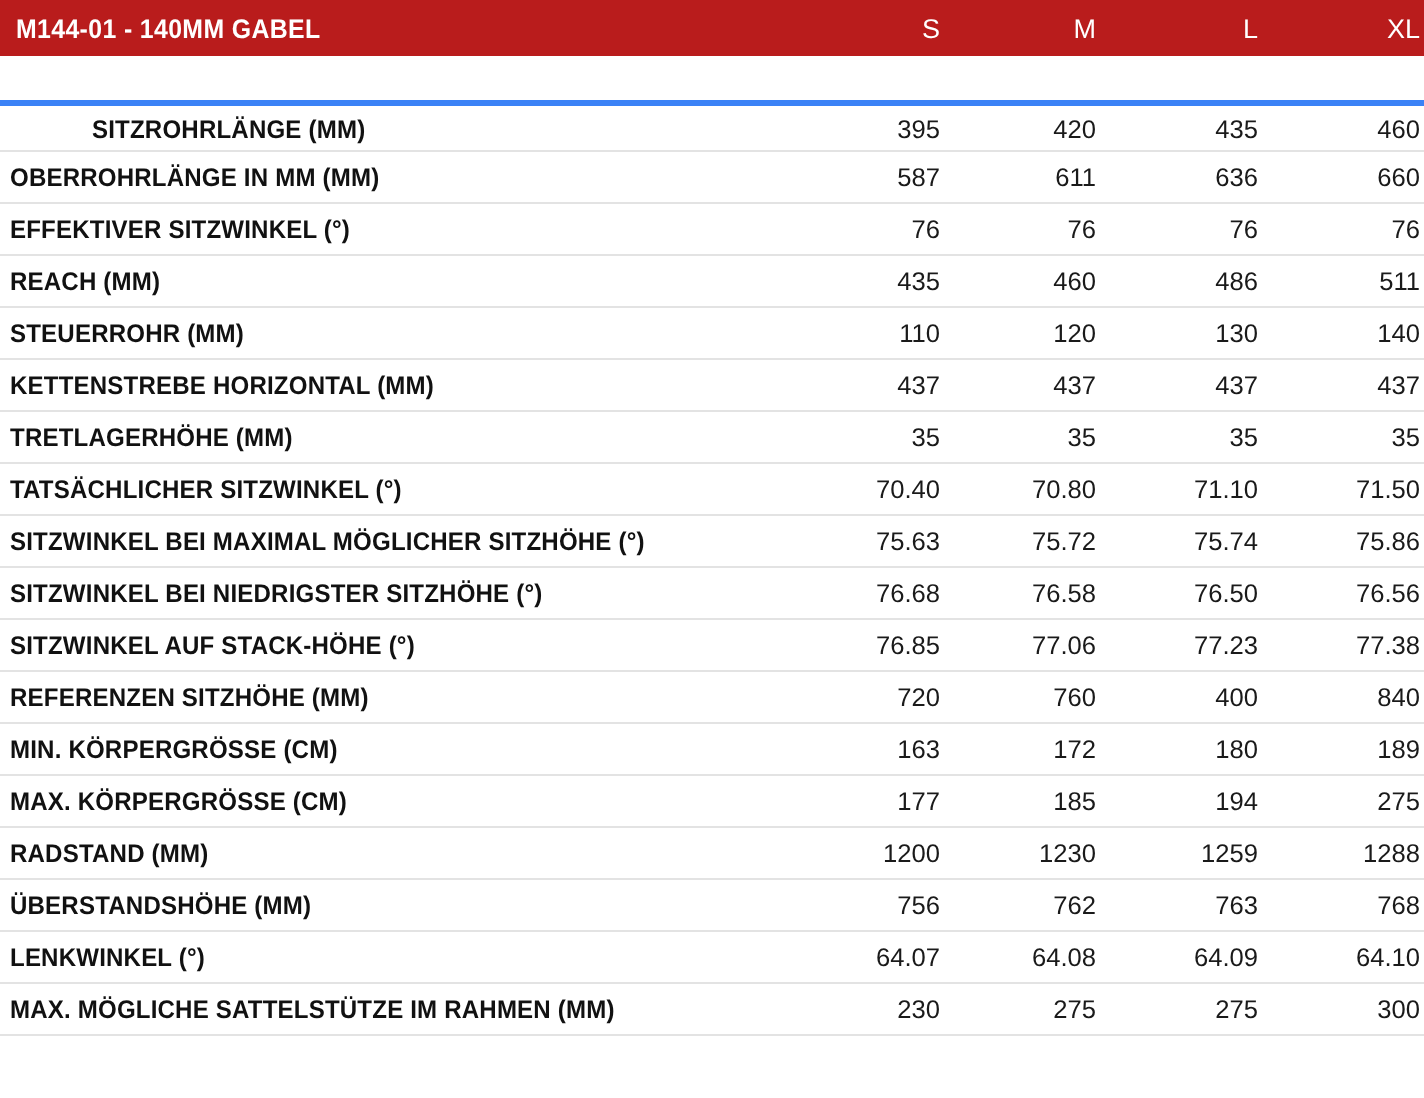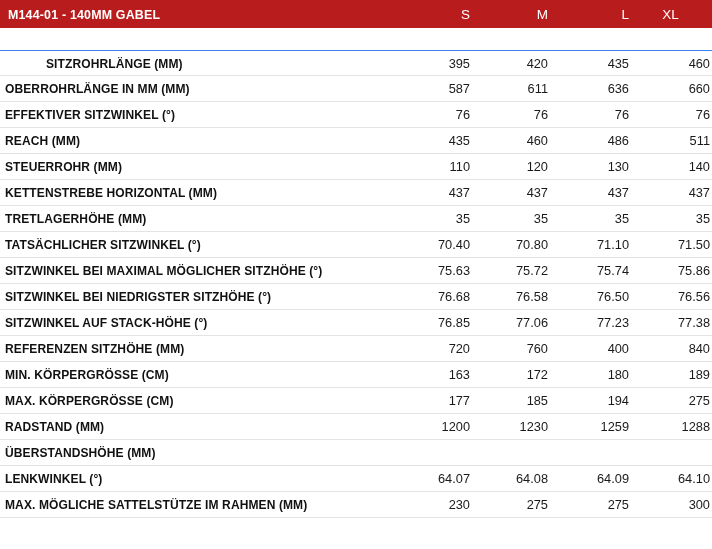--- a/index.html
+++ b/index.html
@@ -53,21 +53,21 @@
     font-size: 13.5px;
     font-weight: normal;
     color: #ffffff;
     text-align: right;
     box-sizing: border-box;
     padding-right: 2px;
   }
   .col-s  { width: 78px; }
   .col-m  { width: 78px; }
   .col-l  { width: 81px; }
-  .col-xl { width: 81px; text-align: center; }
+  .col-xl { width: 81px; }
 
   
   .header-gap {
     height: 22px;
     min-height: 22px;
     background: #ffffff;
   }
 
   
   .rows-area {
@@ -79,21 +79,21 @@
     height: 26px;
     min-height: 26px;
     display: flex;
     align-items: center;
     border-bottom: 1px solid #e3e3e3;
     box-sizing: border-box;
     background: #ffffff;
     padding-left: 5px;
   }
   .data-row:first-child {
-    border-top: 1px solid #3b82f6;
+    border-top: 3px solid #3b82f6;
     padding-left: 46px;
   }
   .row-label {
     font-size: 12.8px;
     font-weight: bold;
     color: #111111;
     letter-spacing: 0.1px;
     white-space: nowrap;
     transform: scaleX(0.94);
     transform-origin: left center;
@@ -262,20 +262,26 @@
         <div class="row-label">RADSTAND (MM)</div>
         <div class="row-values">
           <div class="cell col-s">1200</div>
           <div class="cell col-m">1230</div>
           <div class="cell col-l">1259</div>
           <div class="cell col-xl">1288</div>
         </div>
       </div>
       <div class="data-row">
         <div class="row-label">ÜBERSTANDSHÖHE (MM)</div>
+        <div class="row-values">
+          <div class="cell col-s">756</div>
+          <div class="cell col-m">762</div>
+          <div class="cell col-l">763</div>
+          <div class="cell col-xl">768</div>
+        </div>
       </div>
       <div class="data-row">
         <div class="row-label">LENKWINKEL (°)</div>
         <div class="row-values">
           <div class="cell col-s">64.07</div>
           <div class="cell col-m">64.08</div>
           <div class="cell col-l">64.09</div>
           <div class="cell col-xl">64.10</div>
         </div>
       </div>

